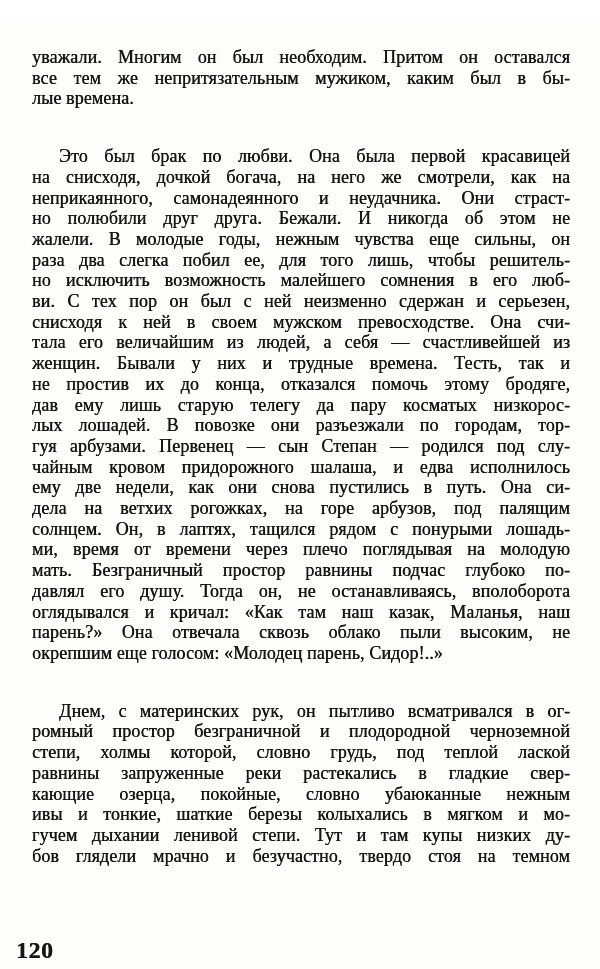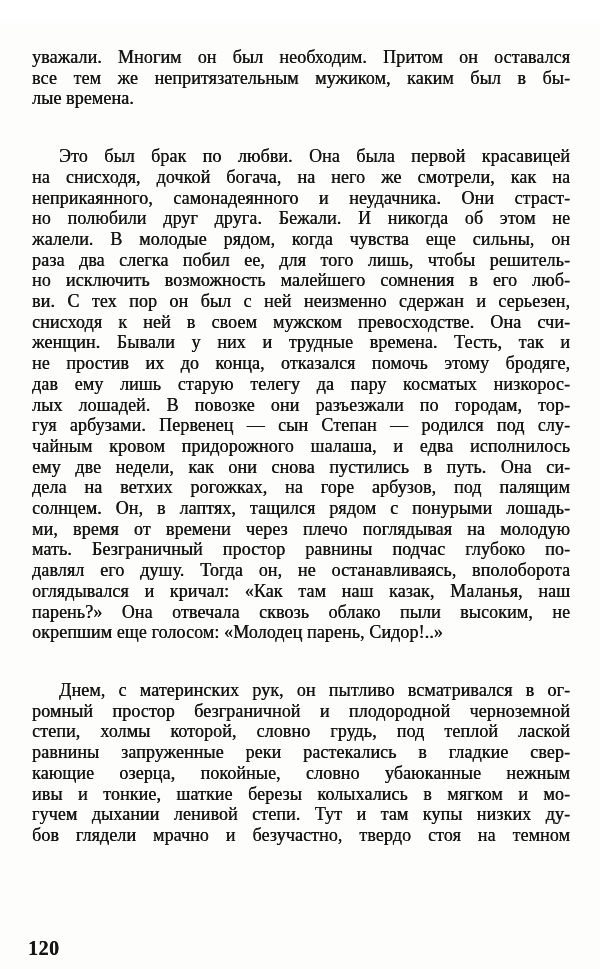--- a/index.html
+++ b/index.html
@@ -40,48 +40,49 @@
     text-shadow: 0.35px 0 0 currentColor; 
   }
   .paragraph.indent .line:first-child {
     padding-left: 27px;
   }
   .line.last {
     text-align-last: left;
   }
   .page-number {
     position: absolute;
-    left: 28px;
+    left: 16px;
     top: 916px;
-    font-size: 20px;
+    font-size: 24px;
     font-weight: bold;
     letter-spacing: 0.5px;
     text-shadow: 0.3px 0 0 currentColor;
   }
 </style>
 </head>
 <body>
 
 <div class="page" style="background: rgb(253, 253, 251); color: rgb(22, 22, 22);">
   <div class="text-block">
       <div class="paragraph">
         <div class="line">уважали. Многим он был необходим. Притом он оставался</div>
         <div class="line">все тем же непритязательным мужиком, каким был в бы-</div>
         <div class="line last">лые времена.</div>
       </div>
       <div class="paragraph indent">
         <div class="line">Это был брак по любви. Она была первой красавицей</div>
         <div class="line">на снисходя, дочкой богача, на него же смотрели, как на</div>
         <div class="line">неприкаянного, самонадеянного и неудачника. Они страст-</div>
         <div class="line">но полюбили друг друга. Бежали. И никогда об этом не</div>
-        <div class="line">жалели. В молодые рядом, когда чувства еще сильны, он</div>
+        <div class="line">жалели. В молодые годы, нежным чувства еще сильны, он</div>
         <div class="line">раза два слегка побил ее, для того лишь, чтобы решитель-</div>
         <div class="line">но исключить возможность малейшего сомнения в его люб-</div>
         <div class="line">ви. С тех пор он был с ней неизменно сдержан и серьезен,</div>
         <div class="line">снисходя к ней в своем мужском превосходстве. Она счи-</div>
+        <div class="line">тала его величайшим из людей, а себя — счастливейшей из</div>
         <div class="line">женщин. Бывали у них и трудные времена. Тесть, так и</div>
         <div class="line">не простив их до конца, отказался помочь этому бродяге,</div>
         <div class="line">дав ему лишь старую телегу да пару косматых низкорос-</div>
         <div class="line">лых лошадей. В повозке они разъезжали по городам, тор-</div>
         <div class="line">гуя арбузами. Первенец — сын Степан — родился под слу-</div>
         <div class="line">чайным кровом придорожного шалаша, и едва исполнилось</div>
         <div class="line">ему две недели, как они снова пустились в путь. Она си-</div>
         <div class="line">дела на ветхих рогожках, на горе арбузов, под палящим</div>
         <div class="line">солнцем. Он, в лаптях, тащился рядом с понурыми лошадь-</div>
         <div class="line">ми, время от времени через плечо поглядывая на молодую</div>

